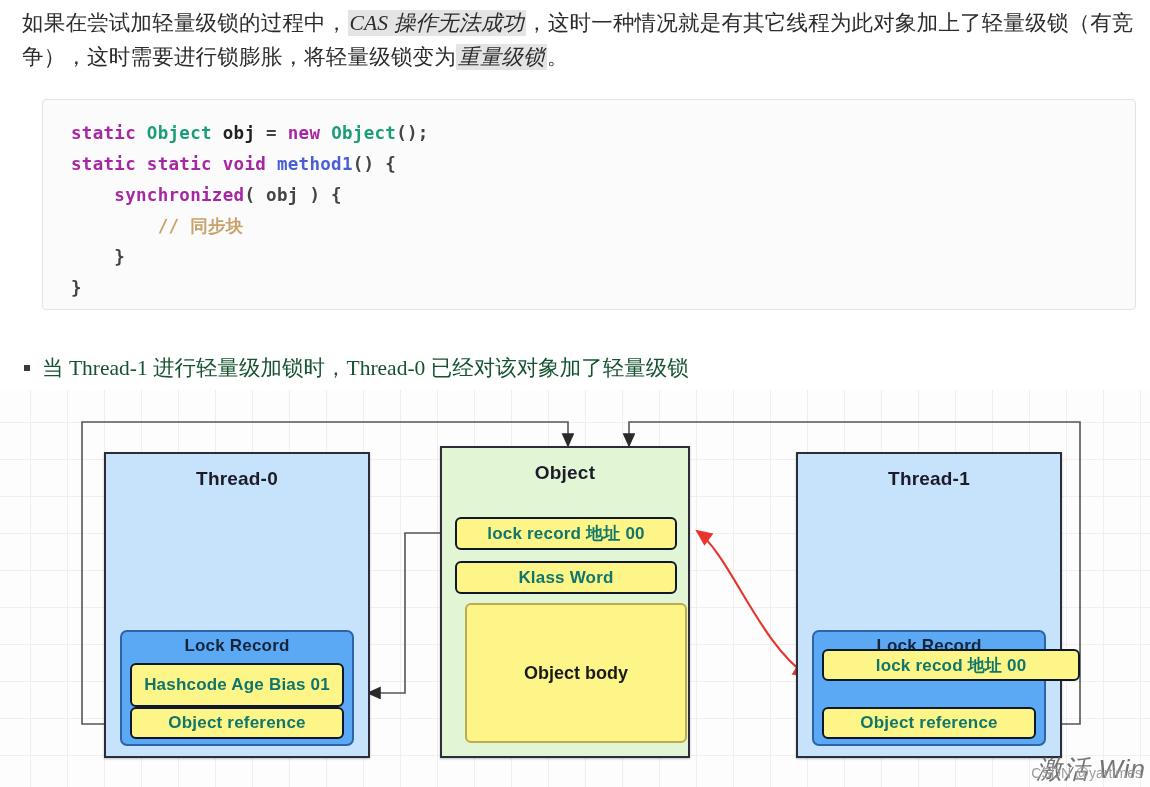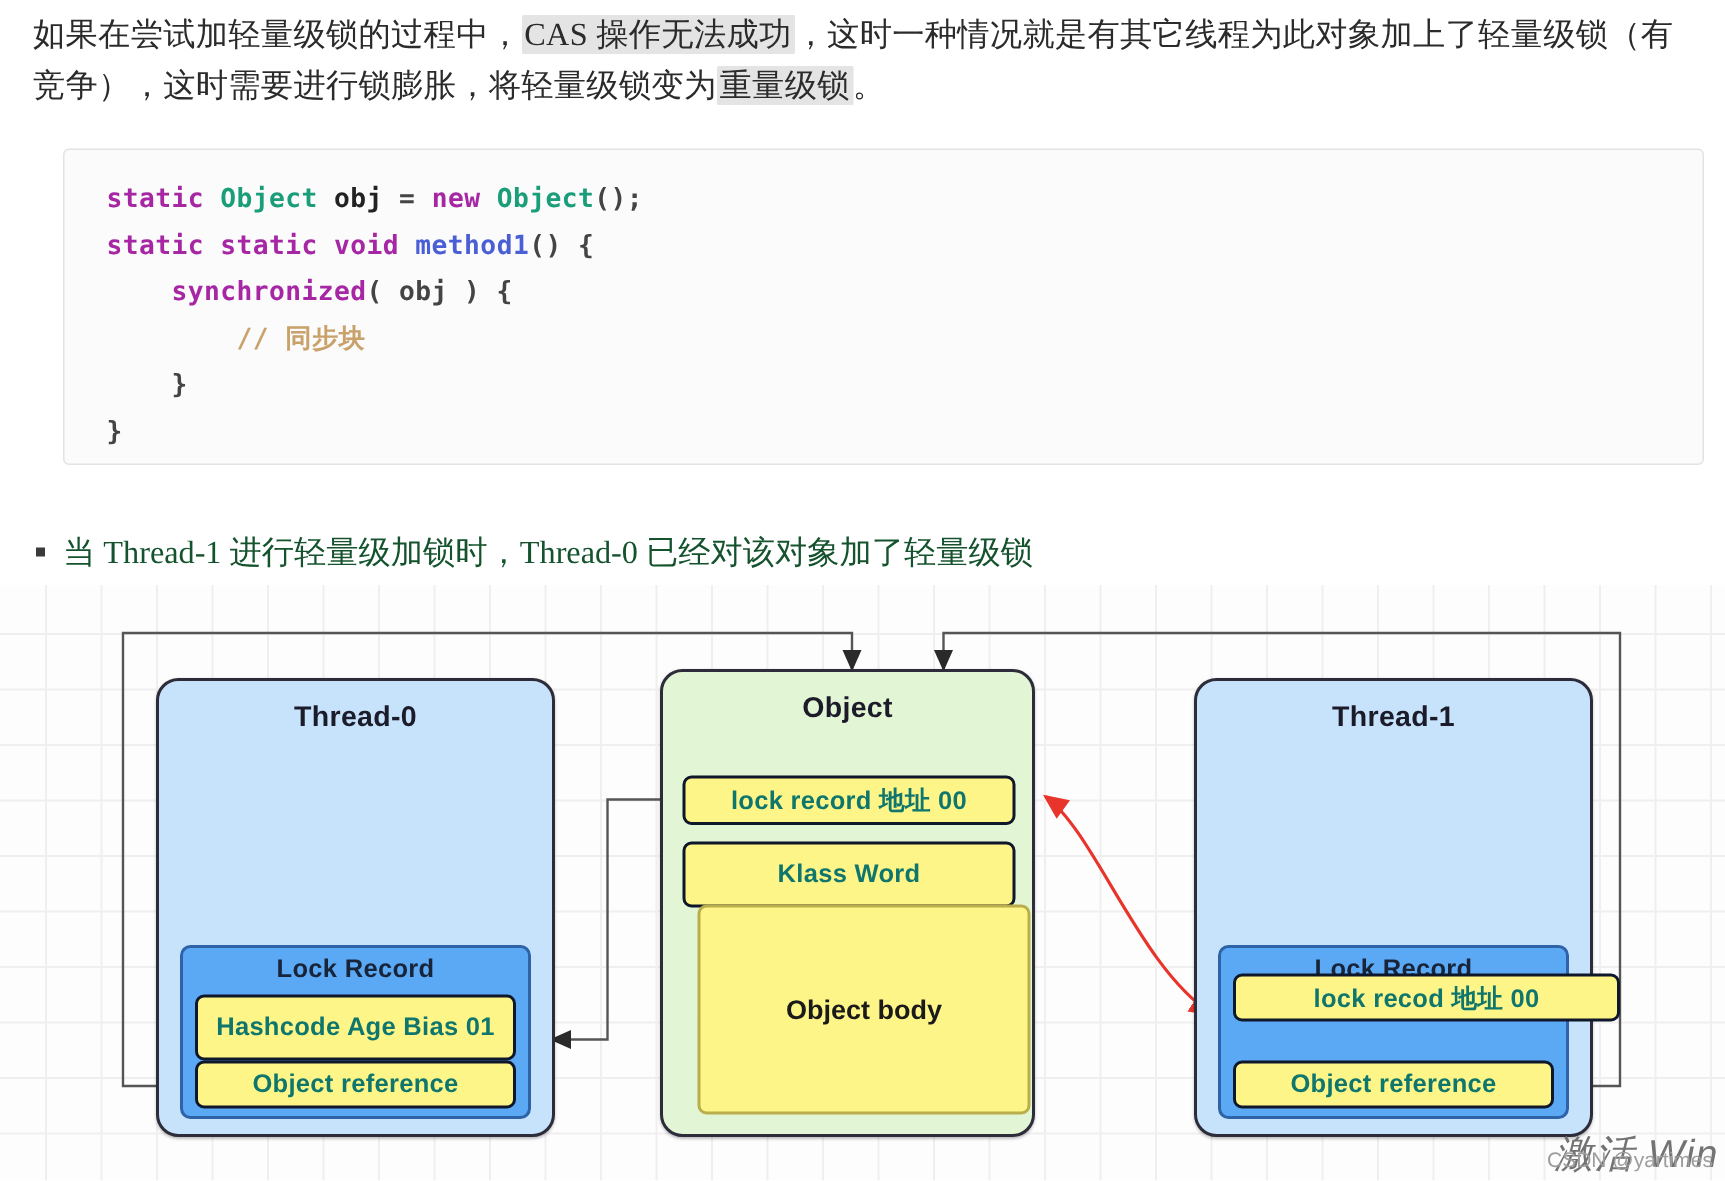--- a/index.html
+++ b/index.html
@@ -25,20 +25,21 @@
     font-family: "Liberation Serif", serif;
     font-size: 21.5px;
     line-height: 34px;
     color: #2b2b2b;
     letter-spacing: 0.2px;
   }
   .hl {
     background: #e4e4e4;
     padding: 1px 2px;
     border-radius: 1px;
+    font-style: italic;
   }
 
   
   .codeblock {
     position: absolute;
     left: 42px;
     top: 99px;
     width: 1094px;
     height: 211px;
     background: #fbfbfb;
@@ -107,21 +108,21 @@
   .dsvg {
     position: absolute;
     left: 0; top: 0;
   }
 
   
   .dbox {
     position: absolute;
     box-sizing: border-box;
     border: 2px solid #2c2c3a;
-    border-radius: 15px;
+    border-radius: 0;
   }
   .thread-box {
     background: #c7e2fb;
     box-shadow: 0 1px 2px rgba(0,0,0,.25);
   }
   .object-box {
     background: #e2f5d4;
     box-shadow: 0 1px 2px rgba(0,0,0,.25);
   }
   .box-title {
@@ -250,21 +251,21 @@
   <div class="lock-record" style="left:120px; top:240px; width:234px; height:116px;">
     <div class="lr-title">Lock Record</div>
   </div>
   <div class="yellow-row" style="left:130px; top:273px; width:214px; height:44px;">Hashcode Age Bias 01</div>
   <div class="yellow-row" style="left:130px; top:317px; width:214px; height:32px;">Object reference</div>
 
   <div class="dbox object-box" style="left:440px; top:56px; width:250px; height:312px;">
     <div class="box-title">Object</div>
   </div>
   <div class="yellow-row" style="left:455px; top:127px; width:222px; height:33px;">lock record 地址 00</div>
-  <div class="yellow-row" style="left:455px; top:171px; width:222px; height:44px;">Klass Word</div>
+  <div class="yellow-row" style="left:455px; top:171px; width:222px; height:33px;">Klass Word</div>
   <div class="yellow-plain" style="left:455px; top:213px; width:222px; height:140px;">Object body</div>
 
   <div class="dbox thread-box" style="left:796px; top:62px; width:266px; height:306px;">
     <div class="box-title">Thread-1</div>
   </div>
   <div class="lock-record" style="left:812px; top:240px; width:234px; height:116px;">
     <div class="lr-title">Lock Record</div>
   </div>
   <div class="yellow-row" style="left:822px; top:259px; width:258px; height:32px;">lock recod 地址 00</div>
   <div class="yellow-row" style="left:822px; top:317px; width:214px; height:32px;">Object reference</div>

